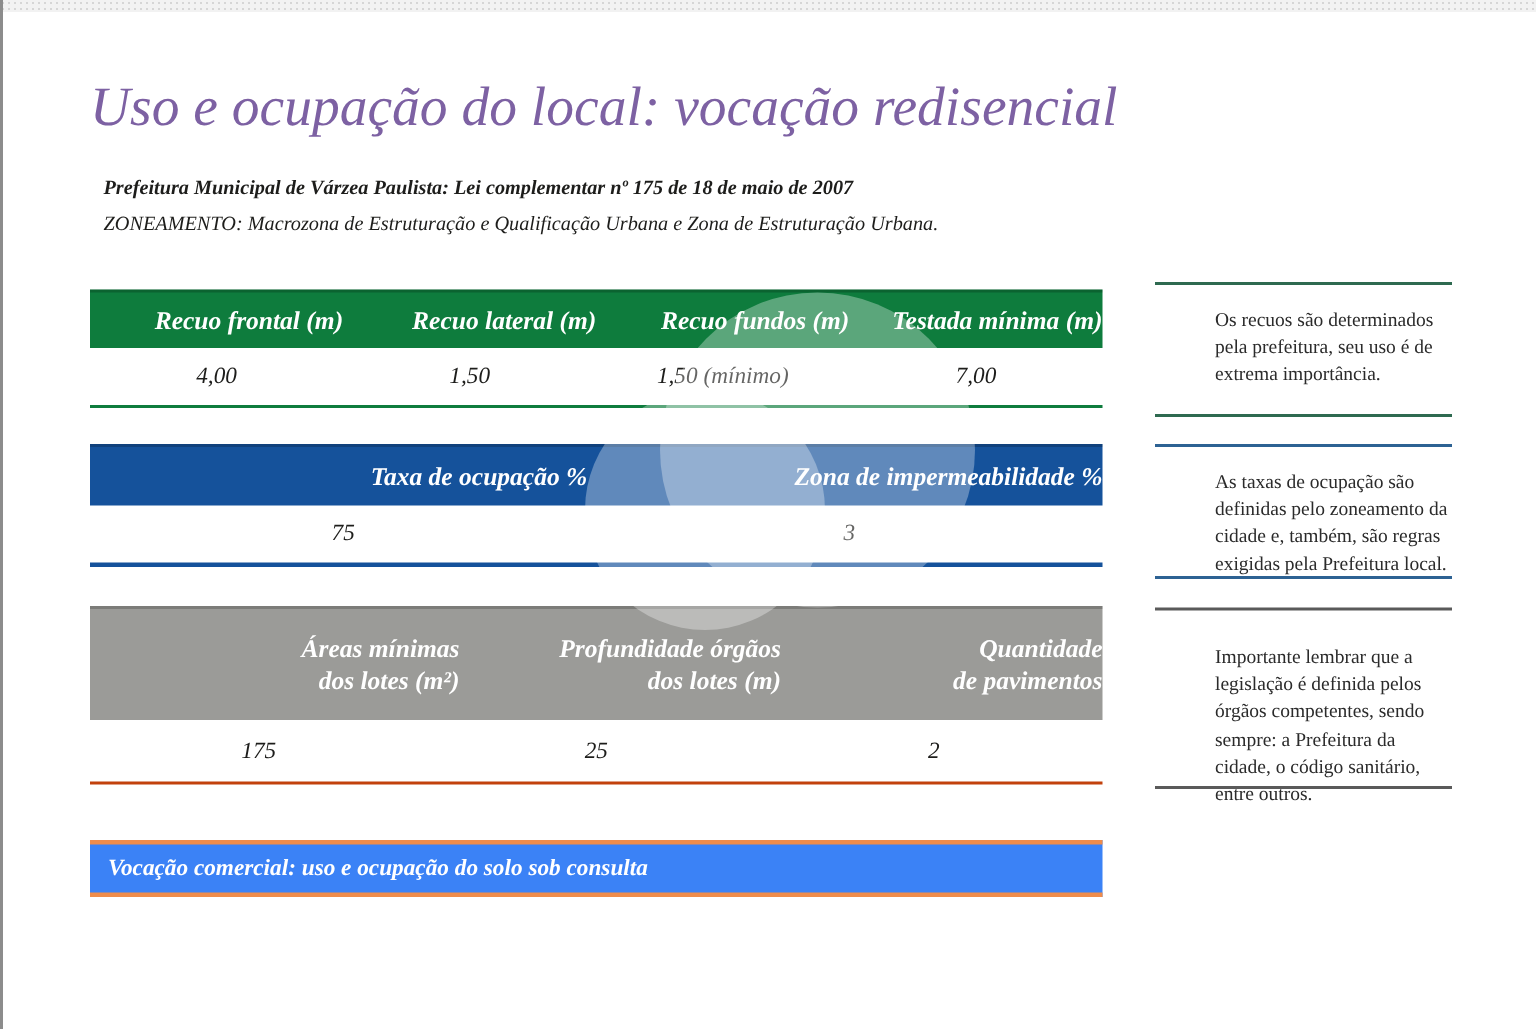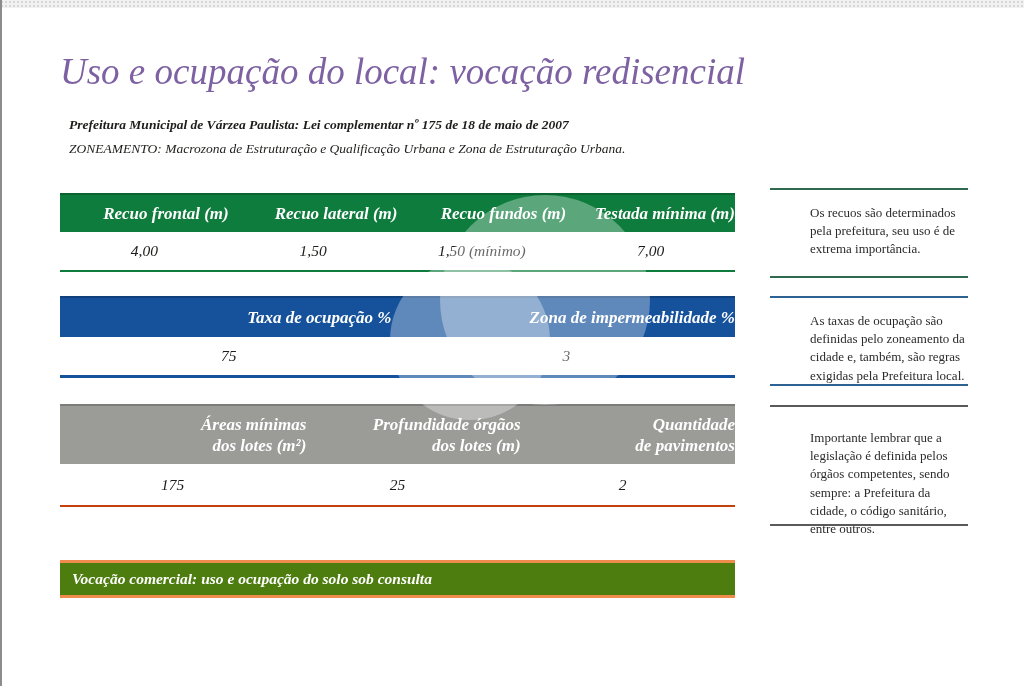--- a/index.html
+++ b/index.html
@@ -38,21 +38,21 @@
   .t-recuos{top:193px;}
   .t-taxas{top:296px;}
   .t-lotes{top:404px;}
   .dtable .hdr{
     display:flex;align-items:center;
     border-top:2px solid rgba(0,0,0,0.2);
     box-sizing:border-box;
   }
   .t-recuos .hdr{height:39px;}
   .t-taxas .hdr{height:41px;gap:12px;}
-  .t-lotes .hdr{height:60px;padding-left:32px;}
+  .t-lotes .hdr{height:76px;padding-left:32px;}
   .dtable .hdr .cell{
     flex:1;text-align:right;color:#ffffff;
     font-weight:bold;font-style:italic;font-size:17px;
     line-height:1.25;white-space:pre-line;
   }
   .dtable .vals{
     display:flex;align-items:center;box-sizing:border-box;
   }
   .t-recuos .vals{height:40px;border-bottom:2px solid #0e7c3d;}
   .t-taxas .vals{height:41px;border-bottom:3px solid #15529b;}
@@ -143,21 +143,21 @@
       <div class="cell">Quantidade
 de pavimentos</div>
     </div>
     <div class="vals">
       <div class="cell">175</div>
       <div class="cell">25</div>
       <div class="cell">2</div>
     </div>
   </div>
 
-  <div class="banner" style="background: #4d7c0f; border-top-color: rgb(239, 140, 75); border-bottom-color: rgb(239, 140, 75); text-align: right;">
+  <div class="banner" style="background: #3b82f6; border-top-color: rgb(239, 140, 75); border-bottom-color: rgb(239, 140, 75); text-align: right;">
     <span class="btext">Vocação comercial: uso e ocupação do solo sob consulta</span>
   </div>
 
   <div class="note note-1" style="border-top-color: rgb(46, 106, 80); border-bottom-color: rgb(46, 106, 80);">
     <div class="ntext">Os recuos são determinados pela prefeitura, seu uso é de extrema importância.</div>
   </div>
   <div class="note note-3" style="border-top-color: rgb(90, 90, 90); border-bottom-color: rgb(90, 90, 90);">
     <div class="ntext">Importante lembrar que a legislação é definida pelos órgãos competentes, sendo sempre: a Prefeitura da cidade, o código sanitário, entre outros.</div>
   </div>
   <div class="note note-2" style="border-top-color: rgb(45, 98, 147); border-bottom-color: rgb(45, 98, 147);">

